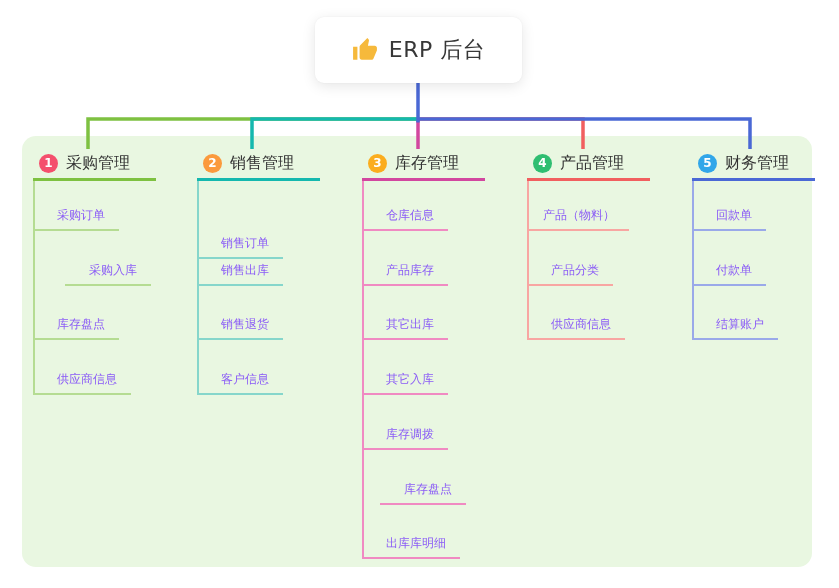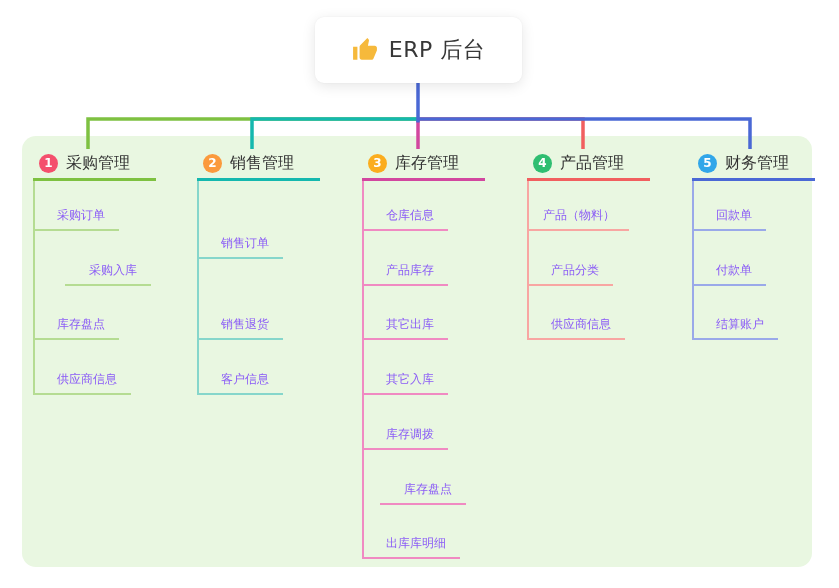--- a/index.html
+++ b/index.html
@@ -73,20 +73,21 @@
     <div class="child-item" style="left: 33px; top: 203px; border-bottom-color: rgb(181, 220, 146);">采购订单</div>
     <div class="child-item" style="left: 33px; top: 258px; border-bottom-color: rgb(181, 220, 146); margin-left: 32px;">采购入库</div>
     <div class="child-item" style="left: 33px; top: 312px; border-bottom-color: rgb(181, 220, 146);">库存盘点</div>
     <div class="child-item" style="left: 33px; top: 367px; border-bottom-color: rgb(181, 220, 146);">供应商信息</div>
     <div class="branch-header" style="left: 197px; border-bottom-color: rgb(21, 184, 174);">
       <div class="badge" style="background: rgb(251, 154, 61);">2</div>
       <div class="">销售管理</div>
     </div>
     <div class="child-vline" style="left: 197px; top: 180.5px; height: 214.5px; background: rgb(134, 214, 203);"></div>
     <div class="child-item" style="left: 197px; top: 203px; border-bottom-color: rgb(134, 214, 203); margin-top: 28px;">销售订单</div>
+    <div class="child-item" style="left: 197px; top: 258px; border-bottom-color: rgb(134, 214, 203);">销售出库</div>
     <div class="child-item" style="left: 197px; top: 312px; border-bottom-color: rgb(134, 214, 203);">销售退货</div>
     <div class="child-item" style="left: 197px; top: 367px; border-bottom-color: rgb(134, 214, 203);">客户信息</div>
     <div class="branch-header" style="left: 362px; border-bottom-color: rgb(210, 71, 159);">
       <div class="badge" style="background: rgb(251, 173, 30);">3</div>
       <div class="">库存管理</div>
     </div>
     <div class="child-vline" style="left: 362px; top: 180.5px; height: 378.5px; background: rgb(240, 138, 194);"></div>
     <div class="child-item" style="left: 362px; top: 203px; border-bottom-color: rgb(240, 138, 194);">仓库信息</div>
     <div class="child-item" style="left: 362px; top: 258px; border-bottom-color: rgb(240, 138, 194);">产品库存</div>
     <div class="child-item" style="left: 362px; top: 312px; border-bottom-color: rgb(240, 138, 194);">其它出库</div>

